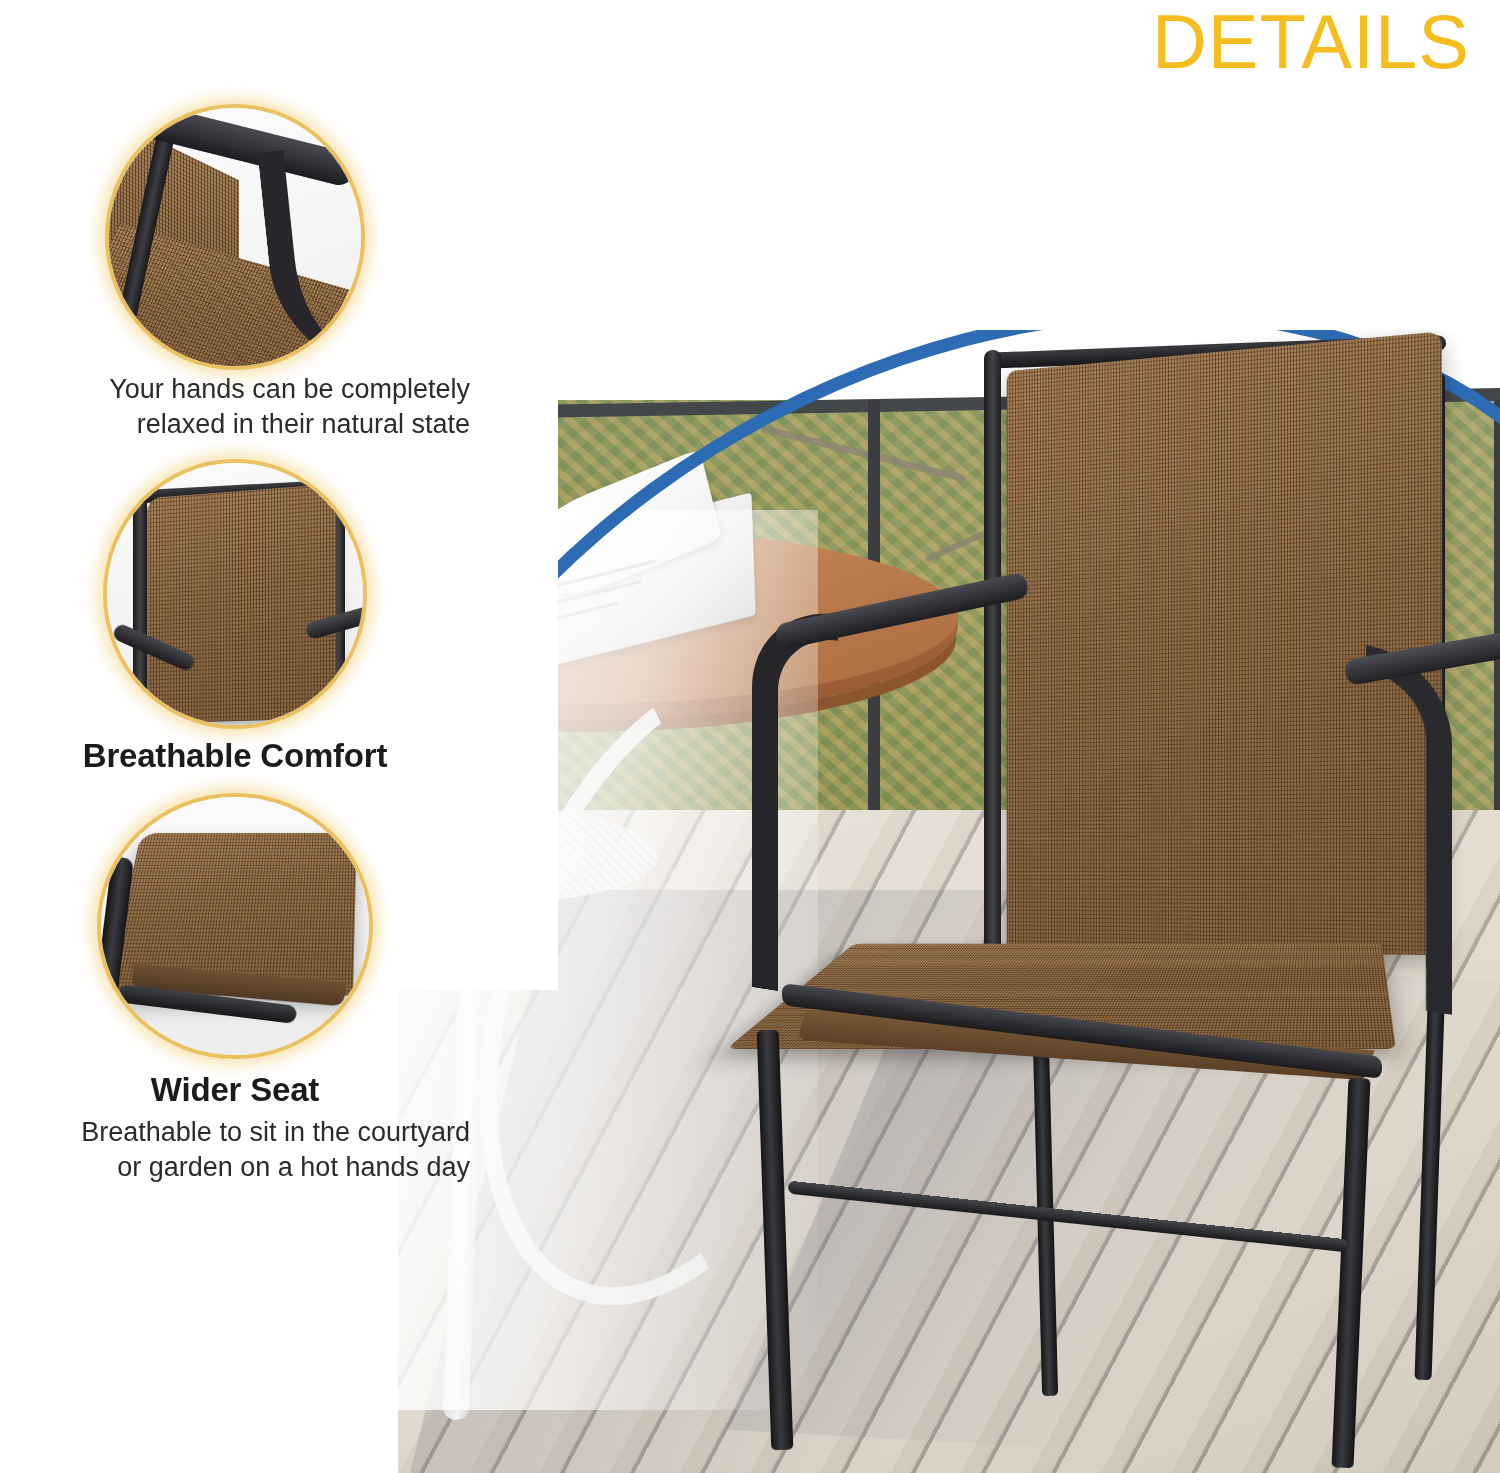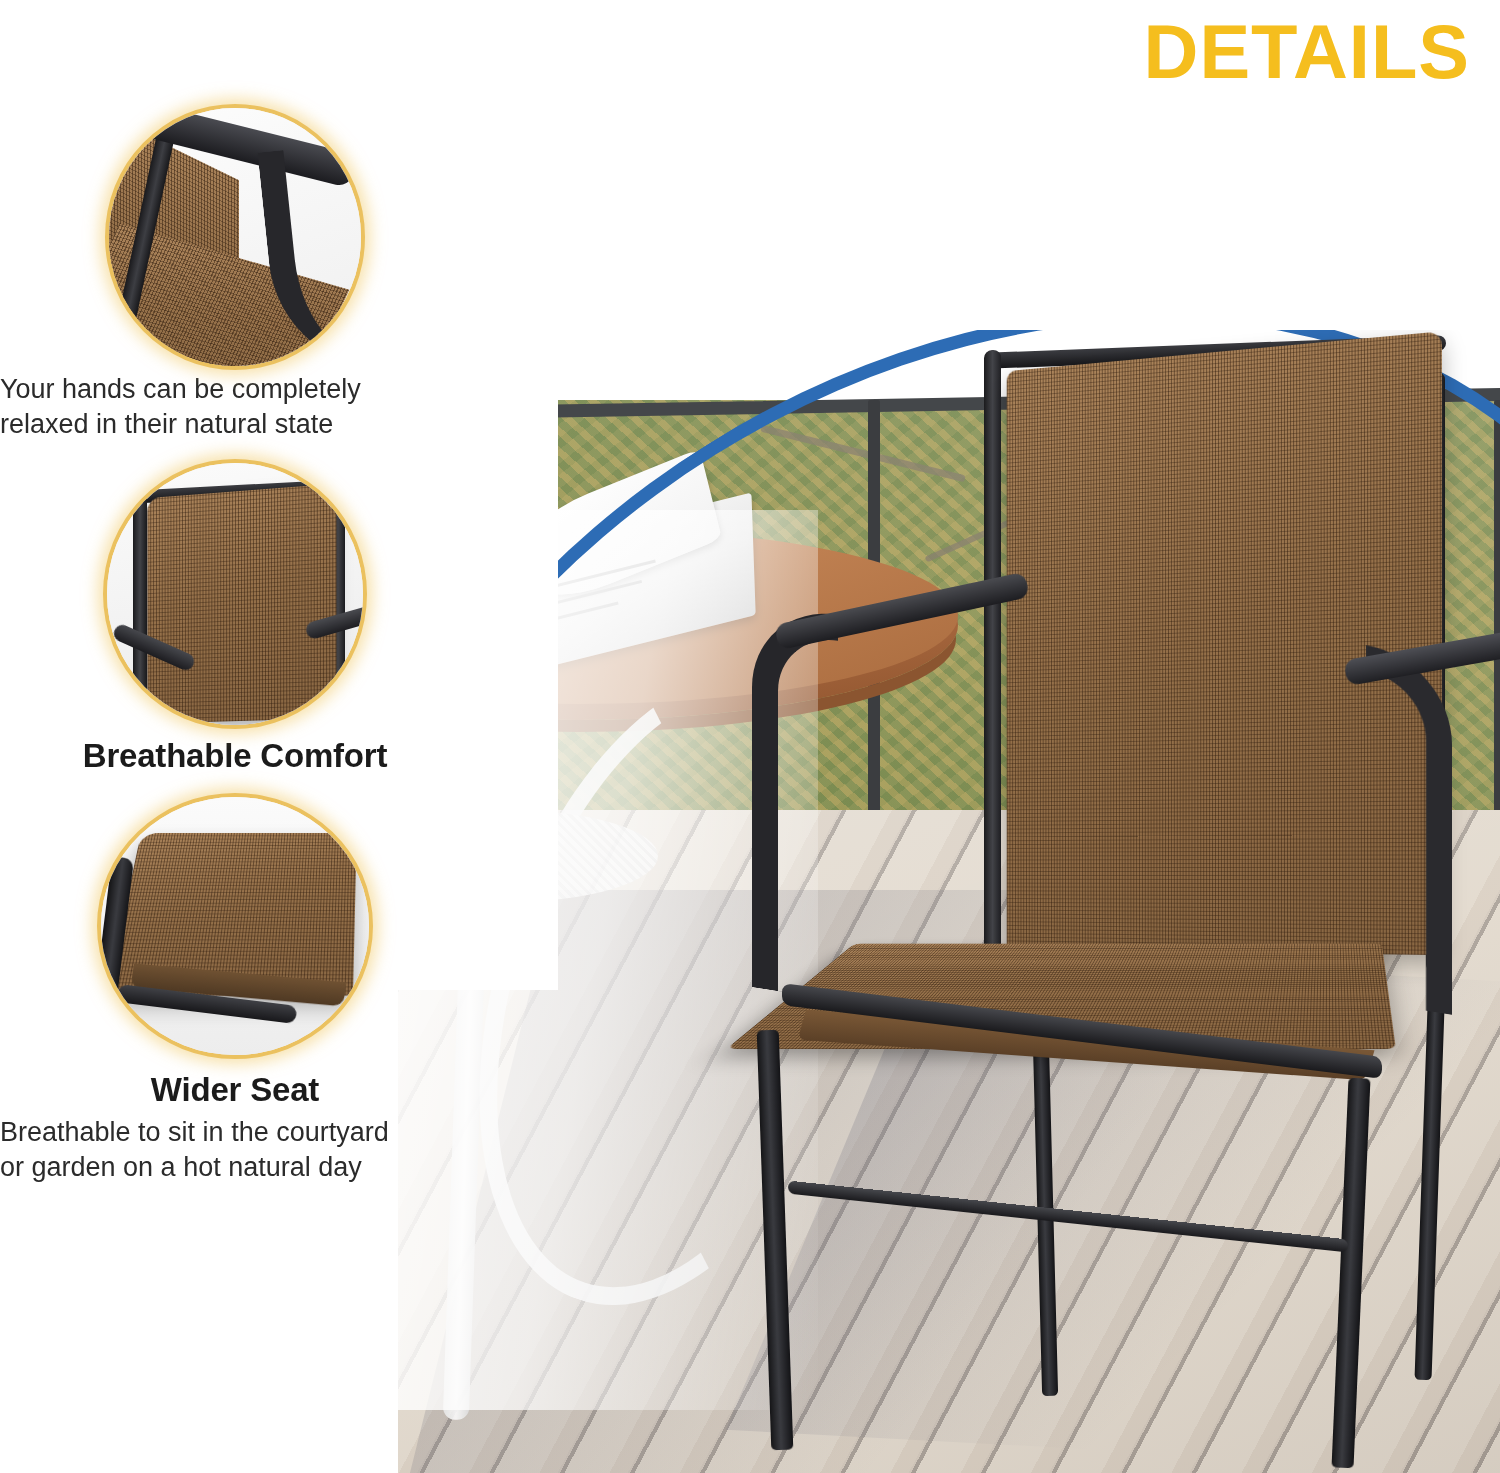--- a/index.html
+++ b/index.html
@@ -7,22 +7,22 @@
     width:1500px;height:1473px;
     background:#ffffff;
     font-family:"Liberation Sans", sans-serif;
     overflow:hidden;position:relative;
   }
   .canvas{position:absolute;inset:0;overflow:hidden;background:#fff;}
 
   
   .header{position:absolute;top:0;left:380px;width:1090px;text-align:right;z-index:40;}
   .kicker{
-    font-size:76px;font-weight:bold;letter-spacing:1px;line-height:0.95;
-    color:#F5BE1E;margin:0;padding-top:16px;
+    font-size:76px;font-weight:normal;letter-spacing:1px;line-height:0.95;
+    color:#F5BE1E;margin:0;padding-top:6px;
   }
   .headline{
     font-size:69px;font-weight:bold;line-height:1.03;
     color:#2D6CB5;margin:8px 0 0 0;letter-spacing:-0.5px;
   }
   .headline span{display:block;}
 
   
   .photo{
     position:absolute;left:398px;top:330px;width:1102px;height:1143px;
@@ -279,21 +279,21 @@
     position:absolute;left:16px;top:198px;width:180px;height:18px;
     background:linear-gradient(180deg,#3f4045,#18181b);
     border-radius:9px;transform:rotate(7deg);
   }
 
   .f-title{
     text-align:center;font-size:33px;font-weight:bold;color:#1b1b1b;
     margin:10px 0 6px 0;letter-spacing:-0.2px;
   }
   .f-desc{
-    text-align:left;font-size:27px;color:#2b2b2b;line-height:1.28;margin:0;
+    text-align:right;font-size:27px;color:#2b2b2b;line-height:1.28;margin:0;padding-left:32px;
   }
   .f-desc span{display:block;}
 </style>
 </head>
 <body>
 
 <div class="canvas">
 
   <div class="photo">
     <div class="photo-inner">
@@ -404,18 +404,18 @@
           <div class="b3-bg"></div>
           <div class="b3-seat fabric"></div>
           <div class="b3-edge"></div>
           <div class="b3-frame-l"></div>
           <div class="b3-frame-b"></div>
         </div>
       </div>
       <div class="f-title">Wider Seat</div>
       <div class="f-desc">
         <span>Breathable to sit in the courtyard</span>
-        <span>or garden on a hot natural day</span>
+        <span>or garden on a hot hands day</span>
       </div>
     </div>
 
   </div>
 </div>
 
 </body></html>

